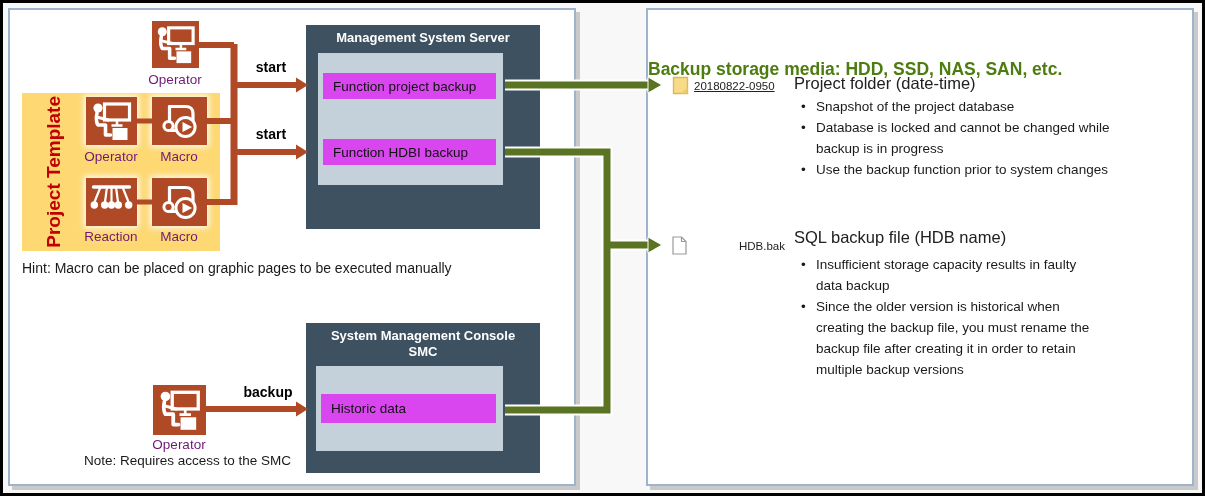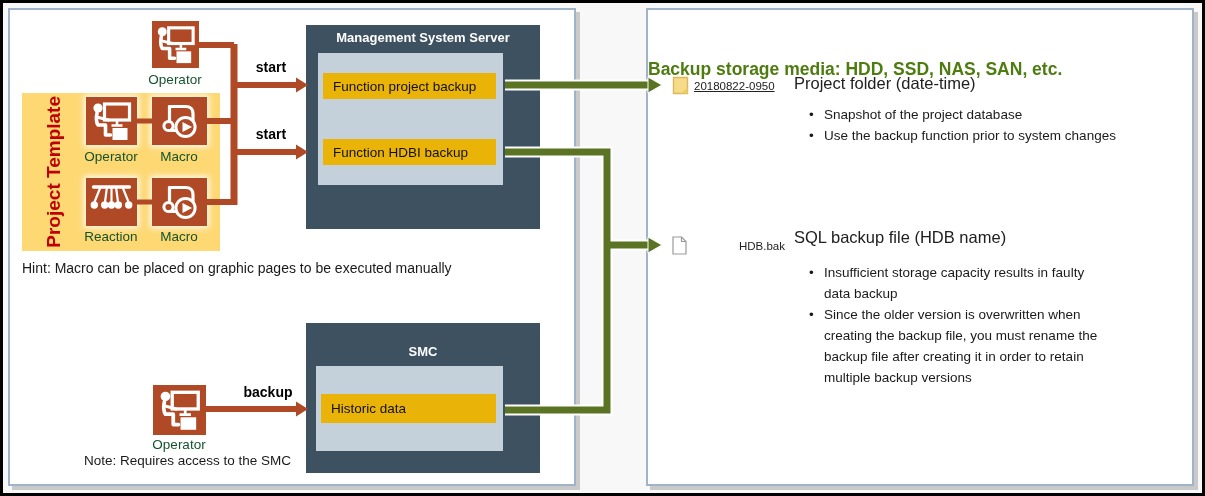--- a/index.html
+++ b/index.html
@@ -5,35 +5,35 @@
   html,body{margin:0;padding:0;background:#e9e9e9;}
   *{box-sizing:border-box;font-family:"Liberation Sans","DejaVu Sans",sans-serif;}
   .canvas{position:relative;width:1205px;height:496px;border:3px solid #000;background:#f8f8f8;overflow:hidden;}
   .world{position:absolute;left:-3px;top:-3px;width:1205px;height:496px;}
   .panel{position:absolute;background:#fff;border:2px solid #9fb3ca;box-shadow:4px 4px 0 #c9c9c9;}
   .panel-left{left:8px;top:8px;width:568px;height:478px;}
   .panel-right{left:646px;top:8px;width:548px;height:478px;}
   .abs{position:absolute;}
   .icon-tile{position:absolute;background:#b04a26;}
   .glow{box-shadow:0 0 6px 2px rgba(255,255,255,.9);}
-  .dlabel{position:absolute;font-size:13.5px;color:#14532d;text-align:center;}
+  .dlabel{position:absolute;font-size:13.5px;color:#701a75;text-align:center;}
   .kw{position:absolute;font-size:14px;font-weight:bold;color:#000;text-align:center;}
   .yellow-box{position:absolute;left:12px;top:83px;width:198px;height:158px;background:#fdd873;}
   .pt-label{position:absolute;left:10px;top:0;width:44px;height:158px;display:flex;align-items:center;justify-content:center;}
   .pt-text{writing-mode:vertical-rl;transform:rotate(180deg);font-size:19px;font-weight:bold;color:#c00000;white-space:nowrap;}
   .darkbox{position:absolute;background:#3d5161;color:#fff;}
   .darkbox .bt{position:absolute;left:0;width:100%;text-align:center;font-weight:bold;font-size:13px;color:#fff;}
   .innerbox{position:absolute;background:#c4d1da;}
-  .fnbox{position:absolute;background:#eab308;font-size:13.5px;color:#111;padding-left:10px;display:flex;align-items:center;}
+  .fnbox{position:absolute;background:#d946ef;font-size:13.5px;color:#111;padding-left:10px;display:flex;align-items:center;}
   .hint{position:absolute;font-size:14px;color:#1a1a1a;white-space:nowrap;}
   .note{position:absolute;font-size:13.5px;color:#1a1a1a;text-align:center;}
   .rp-title{position:absolute;left:0;top:8px;width:100%;text-align:left;font-size:17.5px;font-weight:bold;color:#4d7c0f;margin-top:41px;}
   .sec-head{position:absolute;font-size:16.5px;color:#202020;white-space:nowrap;}
   .file-lbl{position:absolute;font-size:11.5px;color:#222;white-space:nowrap;}
-  ul.bullets{position:absolute;margin:8px;padding:0;list-style:none;width:396px;}
+  ul.bullets{position:absolute;margin:0;padding:0;list-style:none;width:396px;}
   ul.bullets li{position:relative;padding-left:19px;font-size:13.5px;line-height:21px;color:#1a1a1a;white-space:pre-line;}
   ul.bullets li::before{content:"\2022";position:absolute;left:4px;top:0;}
   svg.overlay{position:absolute;left:0;top:0;width:1205px;height:496px;pointer-events:none;}
   .hidden-defs{position:absolute;width:0;height:0;overflow:hidden;}
 </style>
 </head>
 <body>
 
 <svg class="hidden-defs" aria-hidden="true">
   <defs>
@@ -125,20 +125,21 @@
       <div class="hint" style="left:12px;top:250px;">Hint: Macro can be placed on graphic pages to be executed manually</div>
 
       <div class="darkbox" style="left:296px;top:15px;width:234px;height:204px;">
         <div class="bt" style="top:5px;">Management System Server</div>
         <div class="innerbox" style="left:12px;top:28px;width:185px;height:132px;"></div>
         <div class="fnbox" style="left:17px;top:48px;width:173px;height:26px;">Function project backup</div>
         <div class="fnbox" style="left:17px;top:114px;width:173px;height:26px;">Function HDBI backup</div>
       </div>
 
       <div class="darkbox" style="left:296px;top:313px;width:234px;height:150px;">
+        <div class="bt" style="top:5px;">System Management Console</div>
         <div class="bt" style="top:21px;">SMC</div>
         <div class="innerbox" style="left:10px;top:43px;width:187px;height:85px;"></div>
         <div class="fnbox" style="left:15px;top:71px;width:175px;height:29px;">Historic data</div>
       </div>
 
       <div class="icon-tile" style="left:143px;top:375px;width:53px;height:50px;">
         <svg width="53" height="50" viewBox="0 0 48 48">
             <use href="#sym-operator"></use>
           </svg>
       </div>
@@ -152,34 +153,36 @@
 
       <div class="abs" style="left:24px;top:66px;width:17px;height:19px;">
         <svg width="17" height="19" viewBox="0 0 17 19">
             <use href="#sym-folder"></use>
           </svg>
       </div>
       <div class="file-lbl" style="left:46px;top:70px;text-decoration:underline;">20180822-0950</div>
       <div class="sec-head" style="left:146px;top:64px;">Project folder (date-time)</div>
       <ul class="bullets" style="left:149px;top:86px;">
         <li>Snapshot of the project database</li>
+        <li>Database is locked and cannot be changed while
+backup is in progress</li>
         <li>Use the backup function prior to system changes</li>
       </ul>
 
       <div class="abs" style="left:24px;top:226px;width:15px;height:19px;">
         <svg width="15" height="19" viewBox="0 0 15 19">
             <use href="#sym-file"></use>
           </svg>
       </div>
       <div class="file-lbl" style="left:91px;top:230px;">HDB.bak</div>
       <div class="sec-head" style="left:146px;top:218px;">SQL backup file (HDB name)</div>
       <ul class="bullets" style="left:149px;top:244px;">
         <li>Insufficient storage capacity results in faulty
 data backup</li>
-        <li>Since the older version is overwritten when
+        <li>Since the older version is historical when
 creating the backup file, you must rename the
 backup file after creating it in order to retain
 multiple backup versions</li>
       </ul>
     </div>
 
     <svg class="overlay" viewBox="0 0 1205 496">
 
       <g>
         <path d="M505 85 H649 M505 152 H607 V410 H505 M607 245 H649" fill="none" stroke="#ffffff" stroke-width="11"></path>

